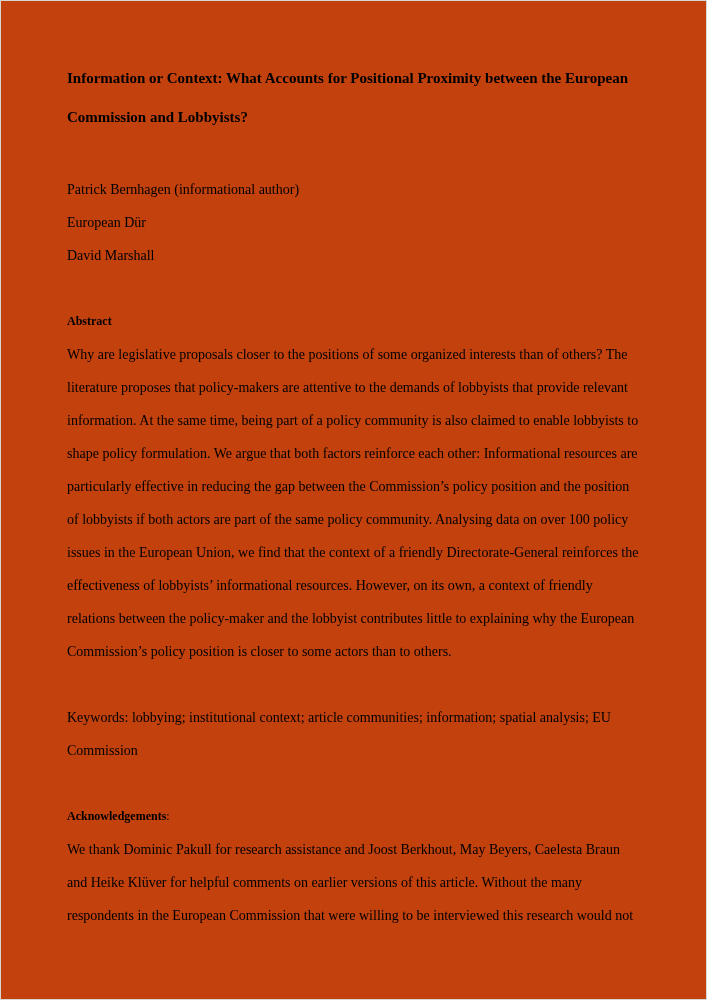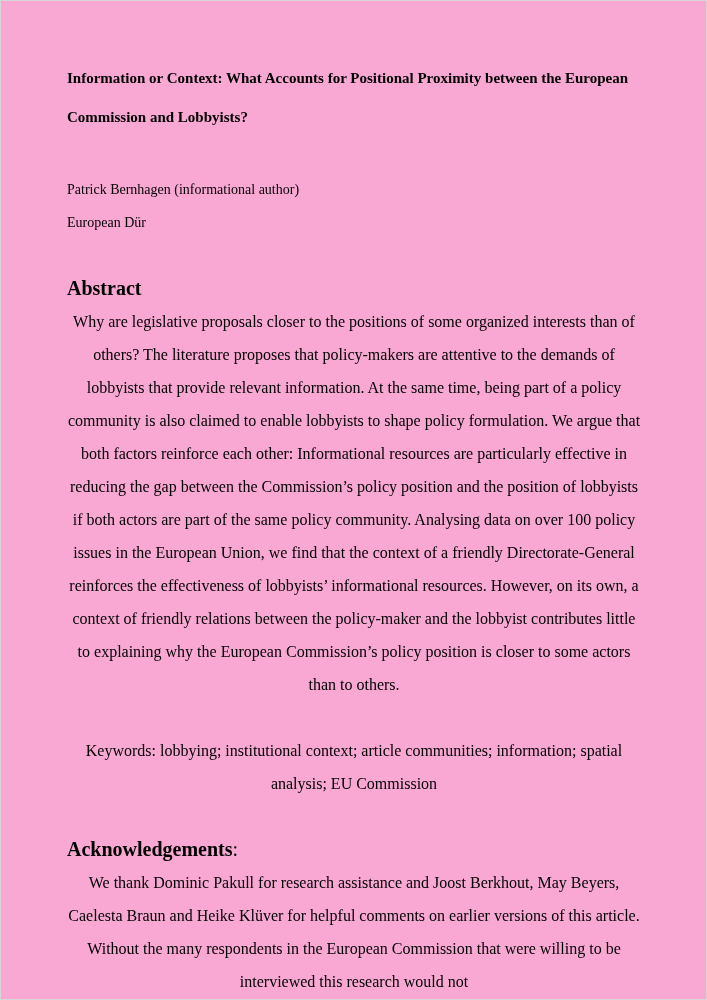--- a/index.html
+++ b/index.html
@@ -5,67 +5,68 @@
     html, body {
       margin: 0;
       padding: 0;
       background: #ffffff;
     }
     .page {
       position: relative;
       width: 707px;
       height: 1000px;
       box-sizing: border-box;
-      background: #f9a8d4;
+      background: #c2410c;
       border: 1px solid #d6d6d6;
       padding: 58px 65px 0 66px;
       font-family: "Liberation Serif", "DejaVu Serif", serif;
       color: #000000;
       overflow: hidden;
     }
     .title {
       font-size: 15px;
       font-weight: bold;
       line-height: 39px;
       margin: 0 0 36px 0;
     }
     .authors p {
       font-size: 14px;
       line-height: 33px;
       margin: 0;
     }
     .heading {
-      font-size: 20px;
+      font-size: 12px;
       font-weight: bold;
       line-height: 33px;
       margin: 33px 0 0 0;
     }
     .heading .colon {
       font-weight: normal;
     }
     .body-text {
-      font-size: 16px;
+      font-size: 14px;
       line-height: 33px;
       margin: 0;
-      text-align: center;
+      text-align: left;
     }
     .block-gap {
       margin-top: 33px;
     }
   </style>
 </head>
 <body>
 
 <div class="page">
 
   <h1 class="title">Information or Context: What Accounts for Positional Proximity between the European Commission and Lobbyists?</h1>
 
   <div class="authors">
     <p>Patrick Bernhagen (informational author)</p>
     <p>European Dür</p>
+    <p>David Marshall</p>
   </div>
 
   <h2 class="heading block-gap">Abstract</h2>
 
   <p class="body-text">Why are legislative proposals closer to the positions of some organized interests than of others? The literature proposes that policy-makers are attentive to the demands of lobbyists that provide relevant information. At the same time, being part of a policy community is also claimed to enable lobbyists to shape policy formulation. We argue that both factors reinforce each other: Informational resources are particularly effective in reducing the gap between the Commission’s policy position and the position of lobbyists if both actors are part of the same policy community. Analysing data on over 100 policy issues in the European Union, we find that the context of a friendly Directorate-General reinforces the effectiveness of lobbyists’ informational resources. However, on its own, a context of friendly relations between the policy-maker and the lobbyist contributes little to explaining why the European Commission’s policy position is closer to some actors than to others.</p>
 
   <p class="body-text block-gap">Keywords: lobbying; institutional context; article communities; information; spatial analysis; EU Commission</p>
 
   <h2 class="heading"><span>Acknowledgements</span><span class="colon">:</span></h2>
 

